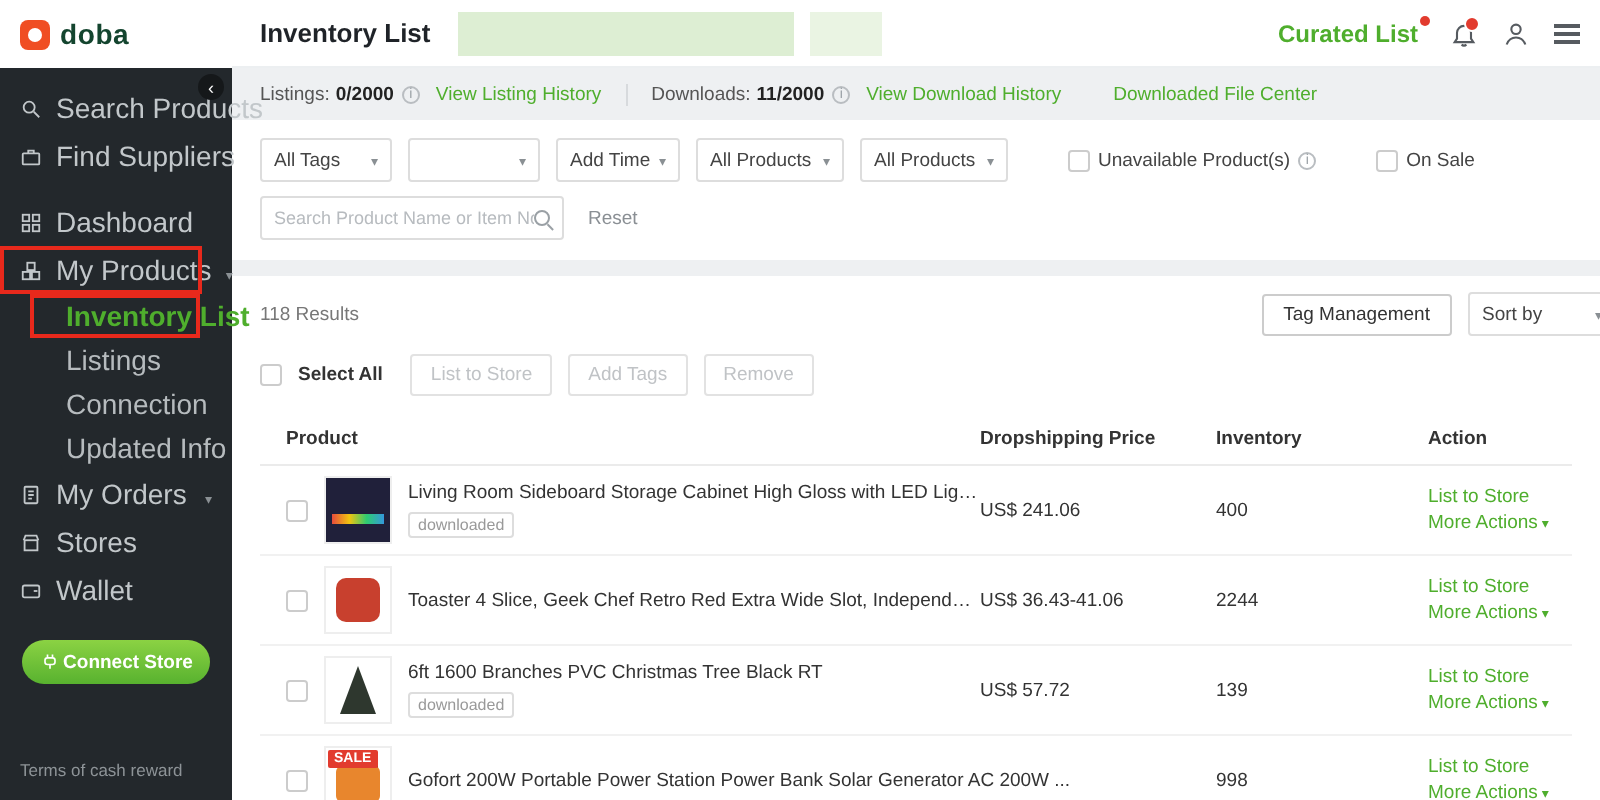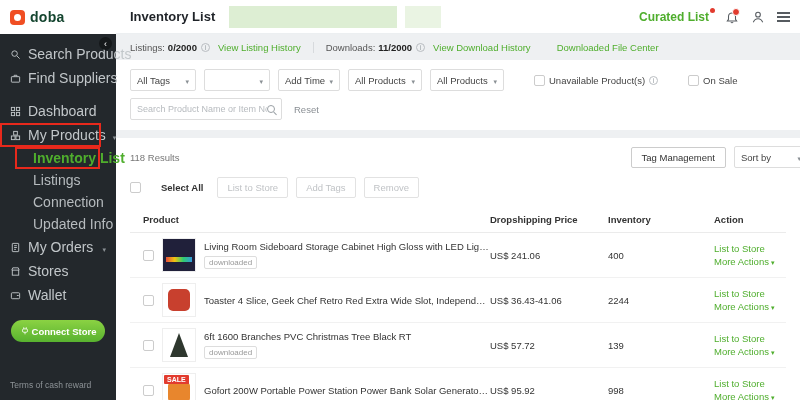--- a/index.html
+++ b/index.html
@@ -91,21 +91,21 @@
   .reset { font-size:9.5px; color:#8a8f94; margin-left:12px; cursor:pointer; }
 
   .results-card { background:#fff; margin-top:8px; flex:1; min-height:0;
                   padding:8px 14px 0; display:flex; flex-direction:column; }
   .results-top { display:flex; align-items:center; margin-right:-14px; }
   .results-count { font-size:9.5px; color:#777; }
   .tag-mgmt { margin-left:auto; border:1px solid #ccc; border-radius:2px; background:#fff;
               font-size:9.5px; color:#333; padding:4px 10px; cursor:pointer; font-family:inherit; }
   .sortby { width:74px; margin-left:8px; margin-right:-8px; }
   .bulk-row { display:flex; align-items:center; gap:8px; margin-top:9px; }
-  .sel-all { font-size:9.5px; font-weight:bold; color:#333; margin:0 6px 0 12px; cursor:pointer; }
+  .sel-all { font-size:9.5px; font-weight:bold; color:#333; margin:0 6px 0 0; cursor:pointer; }
   .bulk-btn { border:1px solid #e2e2e2; border-radius:2px; background:#fff; color:#c0c3c6;
               font-size:9.5px; padding:4px 9px; cursor:pointer; font-family:inherit; }
 
   .thead { display:flex; align-items:center; margin-top:10px; padding:6px 0 7px;
            border-bottom:1px solid #ebebeb; font-size:9.5px; font-weight:bold; color:#333; }
   .c-prod { flex:1; min-width:0; display:flex; align-items:center; gap:8px;margin-left:13px; }
   .c-price { width:118px; flex:0 0 118px; }
   .c-inv { width:106px; flex:0 0 106px; }
   .c-act { width:72px; flex:0 0 72px; }
   .trow { display:flex; align-items:center; height:47px; padding:5px 0;
@@ -378,21 +378,20 @@
       <div class="trow">
         <div class="c-prod">
           <span class="checkbox"></span>
           <span class="thumb thumb-power">
             <span class="sale-badge">SALE</span>
           </span>
           <div class="p-info">
             <div class="p-title">Gofort 200W Portable Power Station Power Bank Solar Generator AC 200W ...</div>
           </div>
         </div>
-        <span class="c-price">US$ 95.92</span>
         <span class="c-inv">998</span>
         <span class="c-act">
           <span class="act-link">List to Store</span>
           <span class="act-link"><span>More Actions</span><span class="chev"></span></span>
         </span>
       </div>
 
     </div>
   </main>
 </div>

